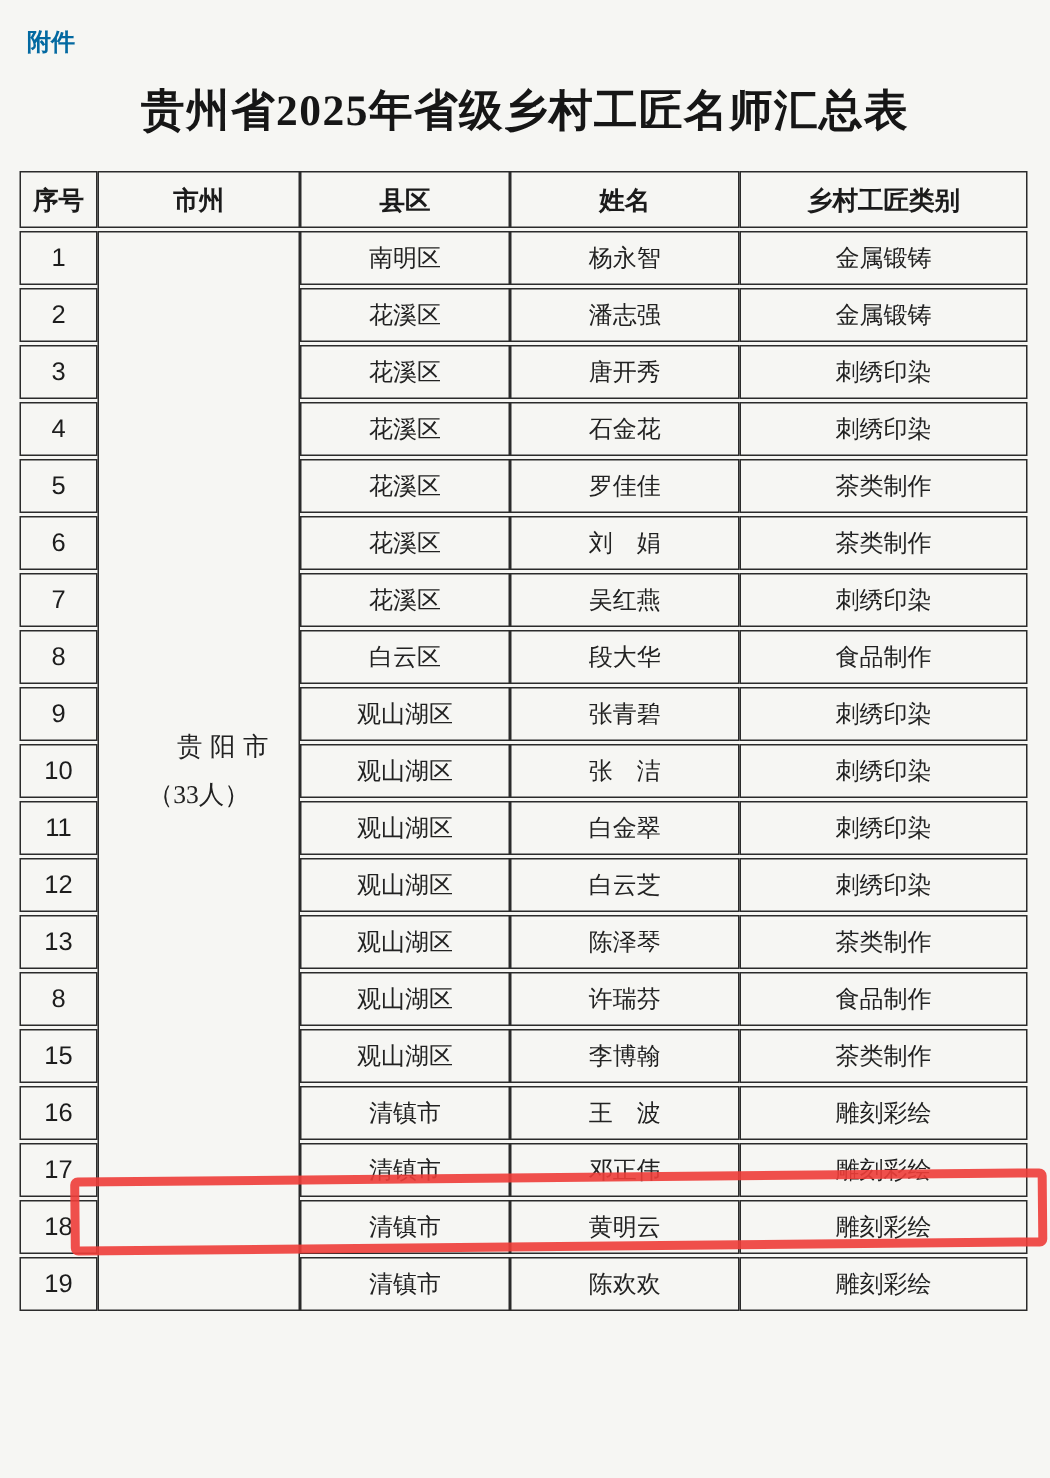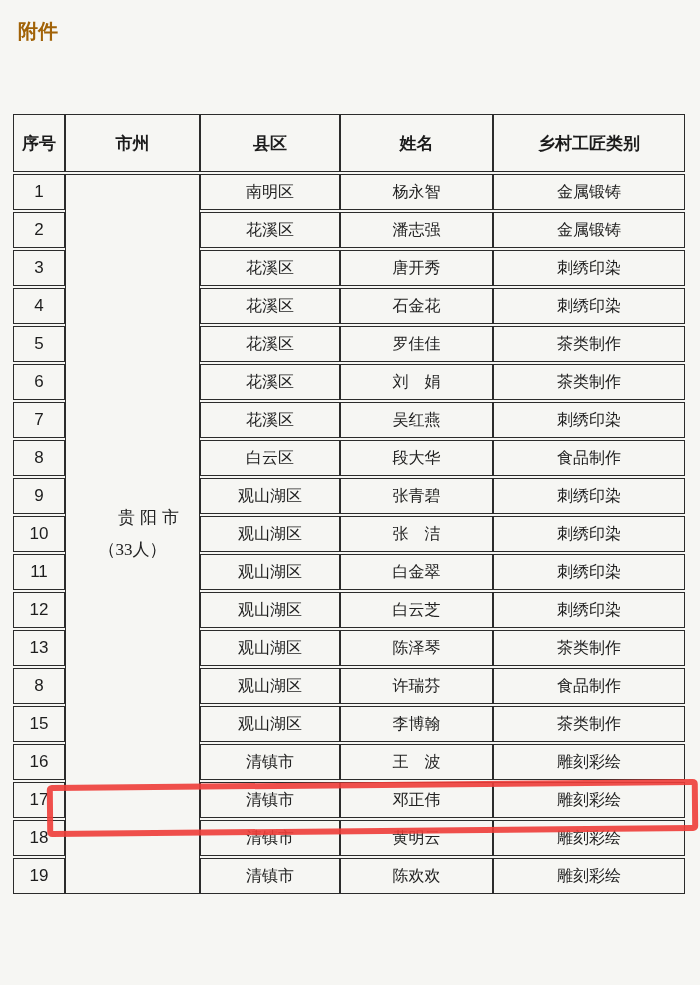--- a/index.html
+++ b/index.html
@@ -11,22 +11,22 @@
     position: relative;
     overflow: hidden;
   }
   .page { position: absolute; inset: 0; }
 
   .attachment-label {
     position: absolute;
     left: 18px; top: 18px;
     font-family: "Liberation Sans", "DejaVu Sans", sans-serif;
     font-weight: bold;
-    font-size: 20px;
-    color: #a16207;
+    font-size: 16px;
+    color: #0369a1;
     text-align: center;
   }
 
   .doc-title {
     position: absolute;
     left: 0; top: 54px;
     width: 100%;
     text-align: center;
     font-weight: bold;
     font-size: 29px;
@@ -42,21 +42,21 @@
     border-collapse: separate;
     border-spacing: 0 2px;
   }
   .main-table th, .main-table td {
     border: 1.5px solid #2b2b2b;
     text-align: center;
     vertical-align: middle;
     overflow: hidden;
   }
   .main-table th {
-    height: 58px;
+    height: 38px;
     font-family: "Liberation Sans", "DejaVu Sans", sans-serif;
     font-weight: bold;
     font-size: 17px;
     color: #1b1b1b;
   }
   .main-table td { height: 36px; font-size: 16px; color: #222; }
   td.no-cell {
     font-family: "Liberation Sans", "DejaVu Sans", sans-serif;
     font-size: 17px;
     color: #1d1d1d;
@@ -86,20 +86,21 @@
     color: #2e2e2e;
   }
 </style>
 </head>
 <body>
 
 <div class="page">
 
   <div class="attachment-label">附件</div>
 
+  <div class="doc-title">贵州省2025年省级乡村工匠名师汇总表</div>
 
   <table class="main-table">
     <colgroup>
       <col style="width:52px">
       <col style="width:135px">
       <col style="width:140px">
       <col style="width:153px">
       <col style="width:192px">
     </colgroup>
     <thead>

